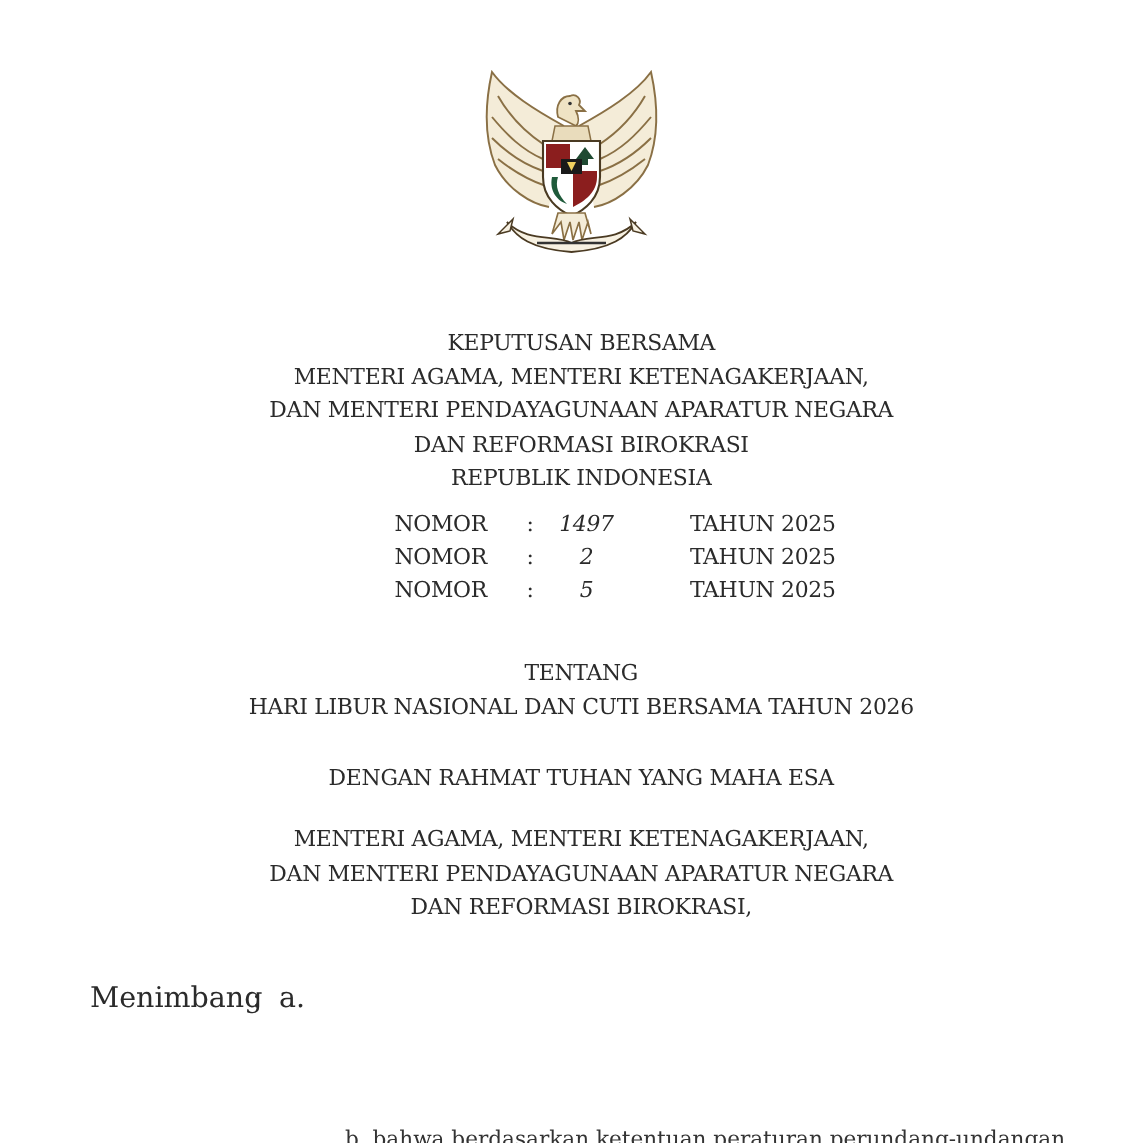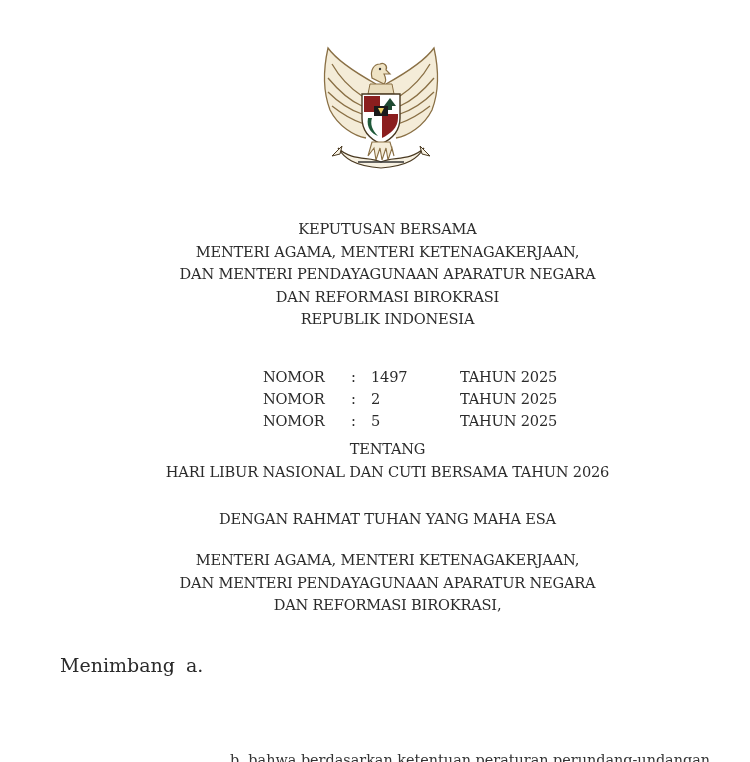--- a/index.html
+++ b/index.html
@@ -5,25 +5,25 @@
   html, body { margin: 0; padding: 0; background: #ffffff; }
   body {
     width: 750px; height: 762px; overflow: hidden; position: relative;
     font-family: "DejaVu Serif", "Liberation Serif", serif;
     color: #2b2b2b;
   }
   .emblem { position: absolute; left: 318px; top: 44px; width: 126px; height: 132px; }
   .center-block { position: absolute; left: 0; width: 775px; text-align: center; font-size: 14.6px; letter-spacing: -0.2px; }
   .center-block .line { height: 22.5px; line-height: 22.5px; white-space: nowrap; }
   .title-block { top: 218px; }
-  .nomor-block { position: absolute; left: 263px; top: 366px; font-size: 14.6px; letter-spacing: -0.2px; }
+  .nomor-block { position: absolute; left: 263px; top: 339px; font-size: 14.6px; letter-spacing: -0.2px; }
   .nomor-row { height: 22px; line-height: 22px; display: flex; white-space: nowrap; }
   .nomor-row .lbl { width: 88px; }
   .nomor-row .colon { width: 20px; }
-  .nomor-row .num { width: 40px; text-align: left; }
+  .nomor-row .num { width: 40px; text-align: center; font-style: italic; }
   .nomor-row .year { padding-left: 4px; margin-left: 45px; }
   .tentang-block { top: 438px; }
   .rahmat-block { top: 508px; }
   .menteri-block { top: 549px; }
   .consid { position: absolute; top: 656px; left: 60px; width: 670px; font-size: 19px; }
   .consid-row { display: flex; }
   .consid-label { width: 108px; white-space: nowrap; }
   .consid-colon { width: 18px; }
   .consid-letter { width: 46px; }
   .consid-text { width: 494px; text-align: justify; line-height: 19.2px; }

